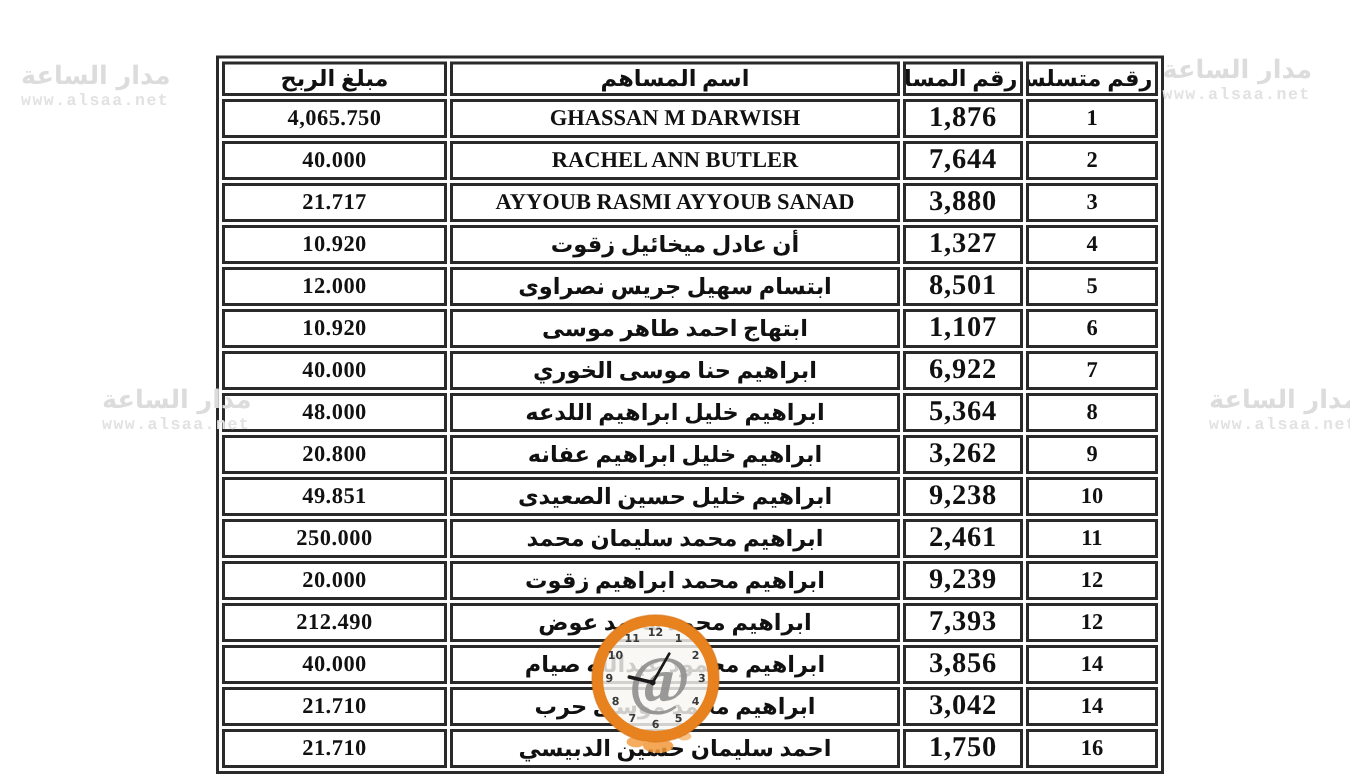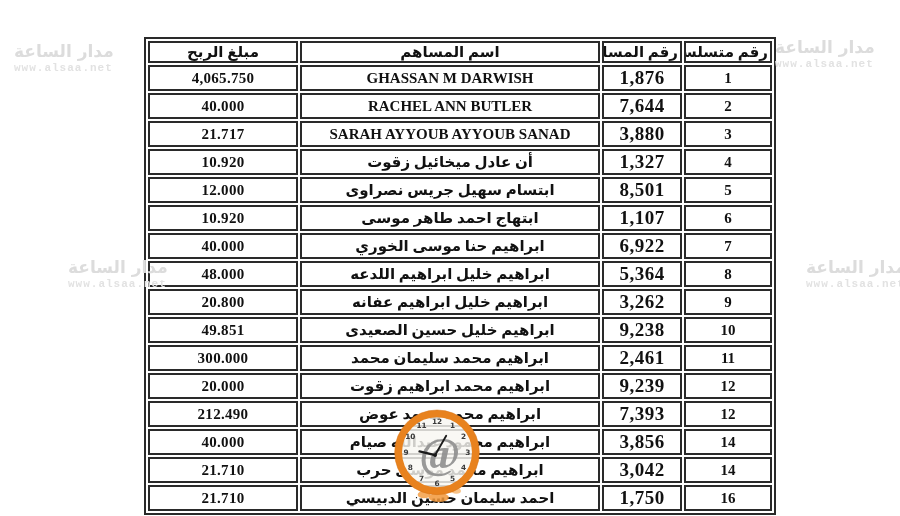--- a/index.html
+++ b/index.html
@@ -92,21 +92,21 @@
       </tr>
       <tr>
         <td class="col-serial">2</td>
         <td class="col-member_no">7,644</td>
         <td class="col-name">RACHEL ANN BUTLER</td>
         <td class="col-profit">40.000</td>
       </tr>
       <tr>
         <td class="col-serial">3</td>
         <td class="col-member_no">3,880</td>
-        <td class="col-name">SARAH AYYOUB AYYOUB SANAD</td>
+        <td class="col-name">AYYOUB RASMI AYYOUB SANAD</td>
         <td class="col-profit">21.717</td>
       </tr>
       <tr>
         <td class="col-serial">4</td>
         <td class="col-member_no">1,327</td>
         <td class="col-name">أن عادل ميخائيل زقوت</td>
         <td class="col-profit">10.920</td>
       </tr>
       <tr>
         <td class="col-serial">5</td>
@@ -141,21 +141,21 @@
       <tr>
         <td class="col-serial">10</td>
         <td class="col-member_no">9,238</td>
         <td class="col-name">ابراهيم خليل حسين الصعيدى</td>
         <td class="col-profit">49.851</td>
       </tr>
       <tr>
         <td class="col-serial">11</td>
         <td class="col-member_no">2,461</td>
         <td class="col-name">ابراهيم محمد سليمان محمد</td>
-        <td class="col-profit">300.000</td>
+        <td class="col-profit">250.000</td>
       </tr>
       <tr>
         <td class="col-serial">12</td>
         <td class="col-member_no">9,239</td>
         <td class="col-name">ابراهيم محمد ابراهيم زقوت</td>
         <td class="col-profit">20.000</td>
       </tr>
       <tr>
         <td class="col-serial">12</td>
         <td class="col-member_no">7,393</td>

